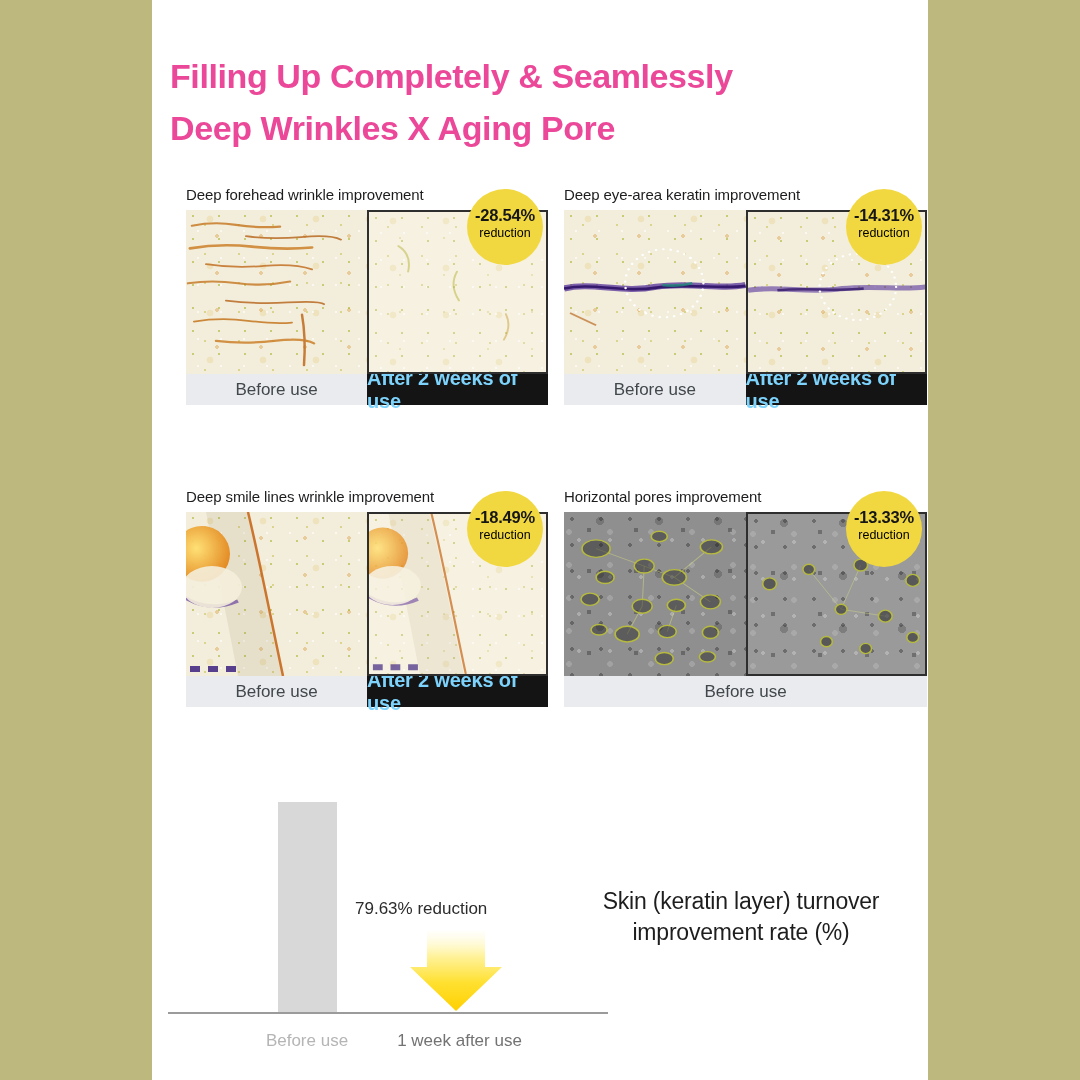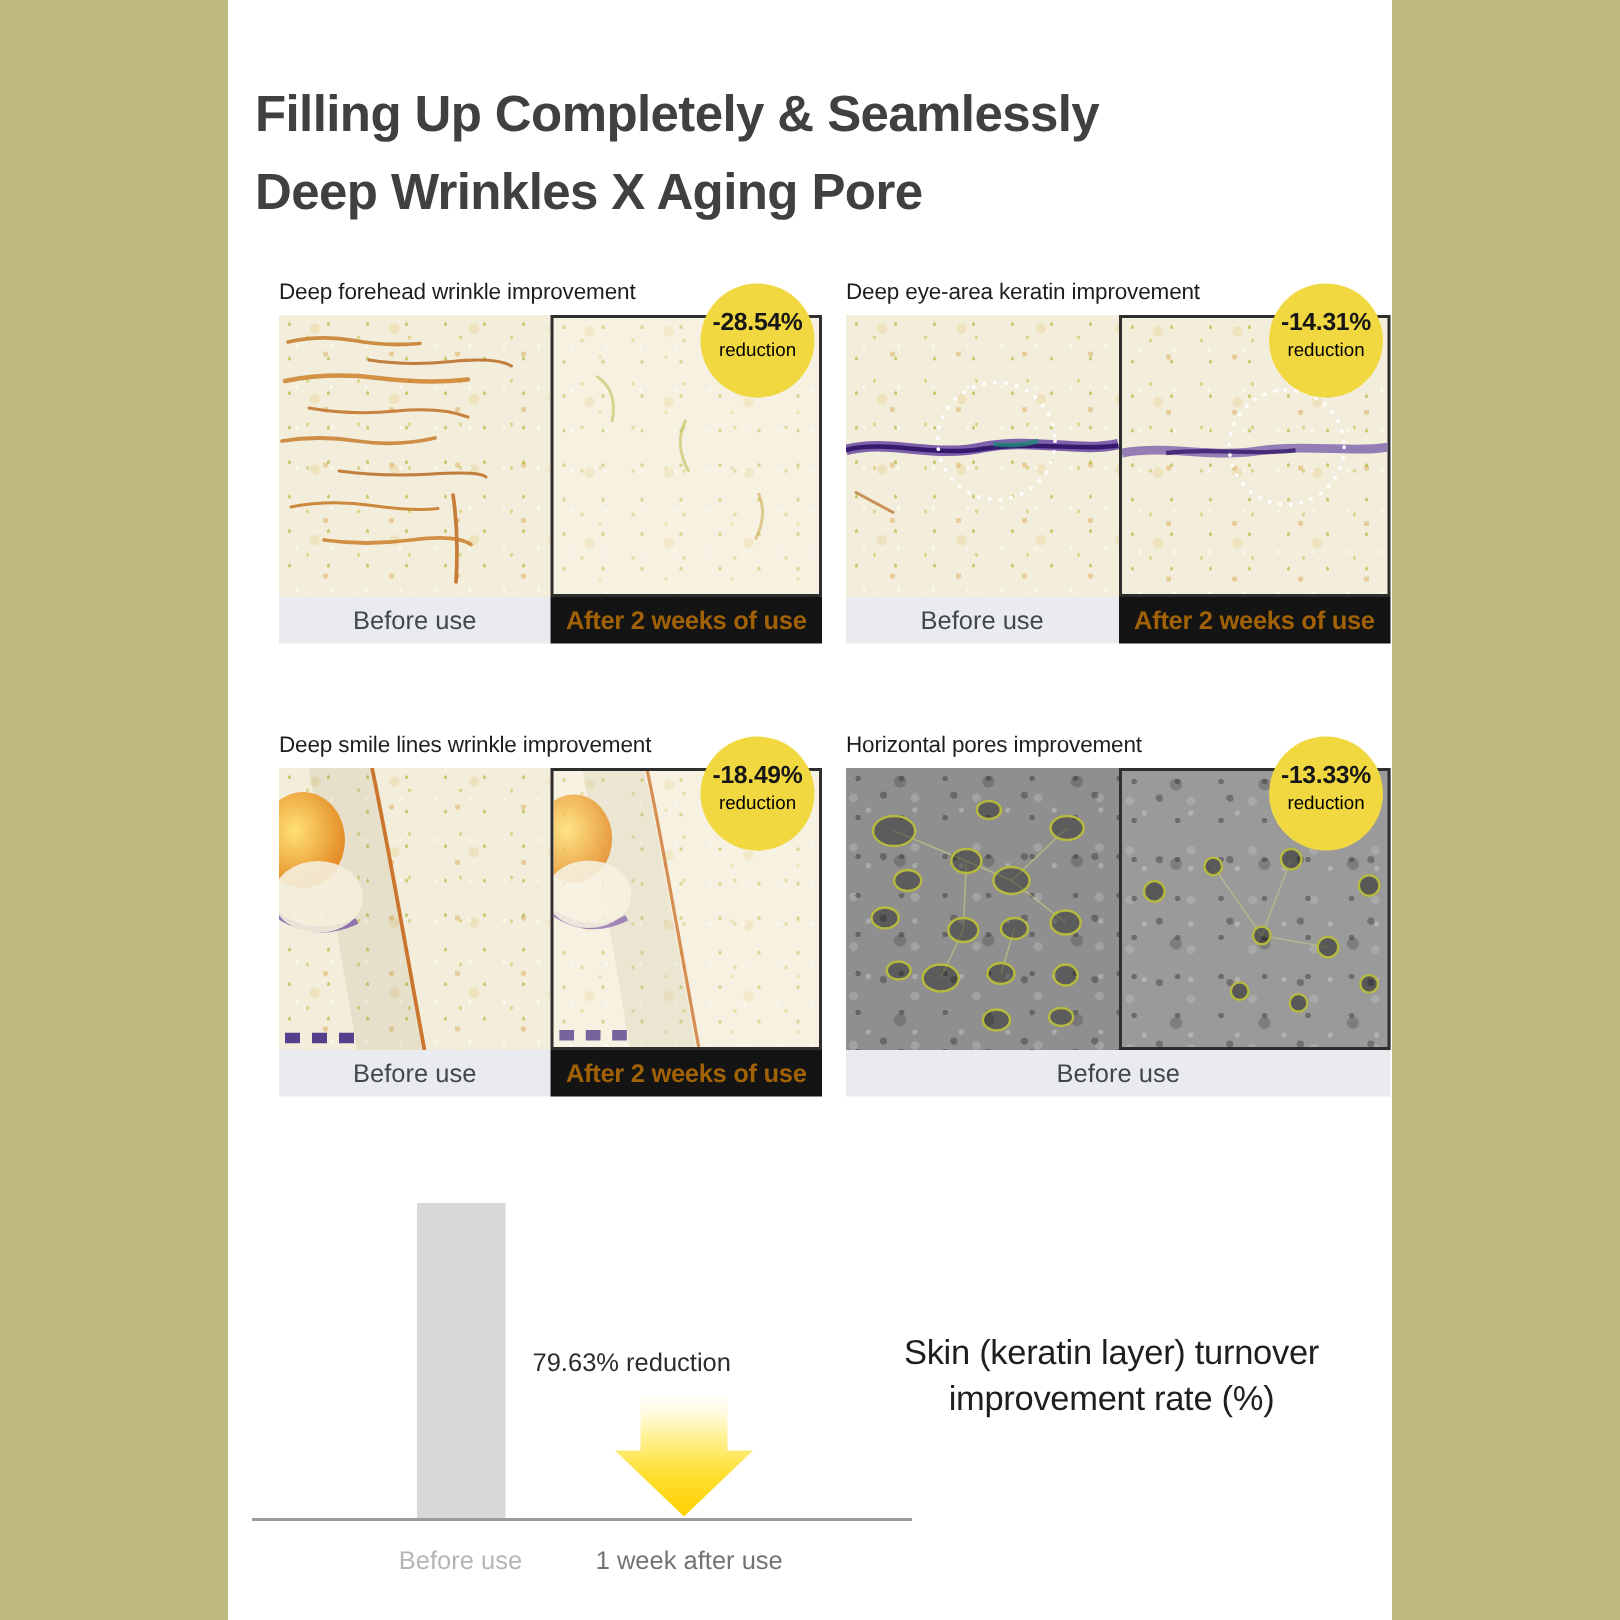--- a/index.html
+++ b/index.html
@@ -10,40 +10,40 @@
     -webkit-font-smoothing:antialiased;
   }
   .content{
     position:absolute;left:152px;top:0;width:776px;height:1080px;
     background:#ffffff;overflow:hidden;
   }
   
   .title{
     position:absolute;left:18px;top:50px;width:700px;
     font-size:34px;line-height:52px;font-weight:600;letter-spacing:-0.4px;
-    color:#404040;
+    color:#ec4899;
   }
   
   .panel{position:absolute;width:362px;padding-left:18px;}
   .panel.right{width:363px;}
   .panel-label{
     height:18px;margin-bottom:6px;font-size:15px;font-weight:500;
     color:#1d1d1f;letter-spacing:-0.1px;
   }
-  .imgrow{position:relative;height:188px;display:flex;}
+  .imgrow{position:relative;height:164px;display:flex;}
   .img{position:relative;width:50%;height:100%;overflow:hidden;}
   .img.after{box-sizing:border-box;border:2px solid #2e2e2e;}
   .img svg{position:absolute;inset:0;width:100%;height:100%;display:block;}
   .labelrow{display:flex;height:31px;}
   .bar-before{
     flex:1;background:#e9ebee;color:#42474c;font-size:17px;
     display:flex;align-items:center;justify-content:center;
   }
   .bar-after{
-    flex:1;background:#141414;color:#a16207;font-size:17px;font-weight:700;
+    flex:1;background:#141414;color:#7dd3fc;font-size:20px;font-weight:700;
     display:flex;align-items:center;justify-content:center;letter-spacing:-0.2px;
   }
   .badge{
     position:absolute;top:-21px;right:5px;width:76px;height:76px;border-radius:50%;
     background:#f2d840;z-index:3;text-align:center;color:#161616;
   }
   .badge-value{margin-top:17px;font-size:16.5px;font-weight:700;letter-spacing:-0.2px;}
   .badge-caption{font-size:12.5px;margin-top:1px;color:#000000;}
   
   .tex-cream{

